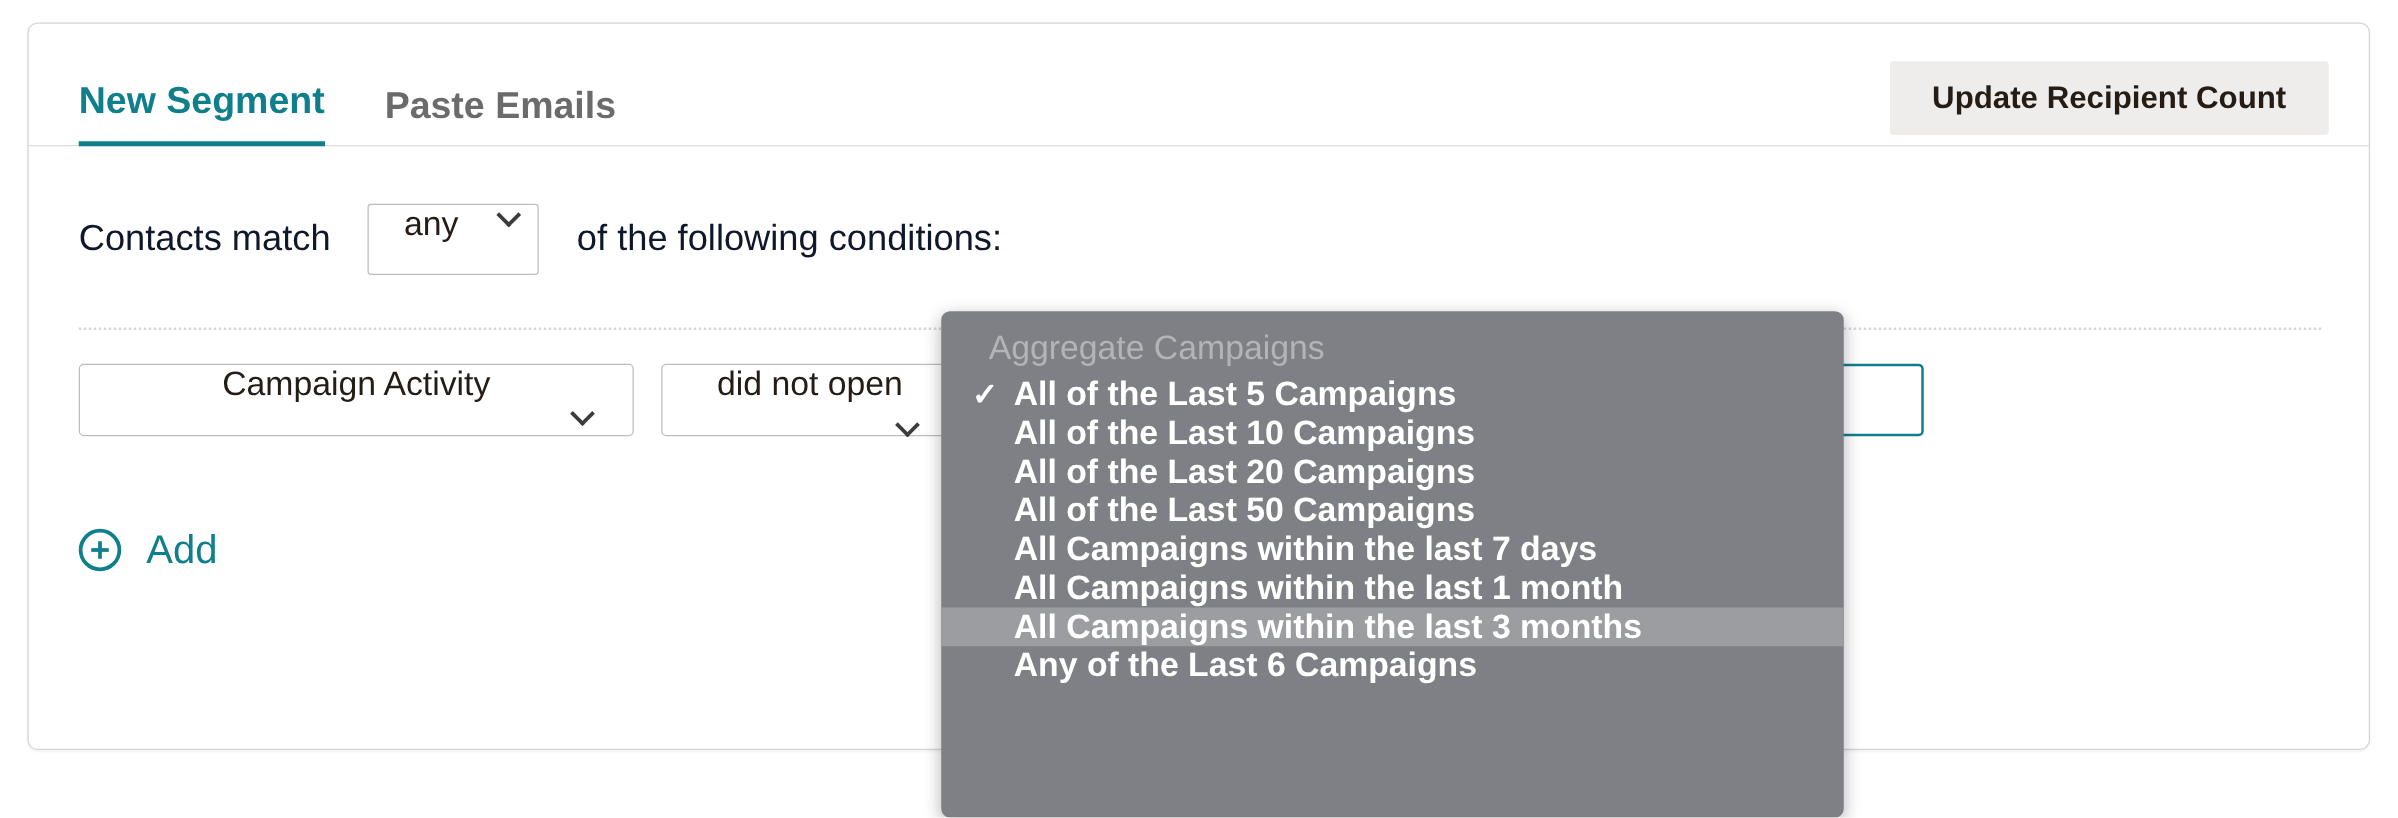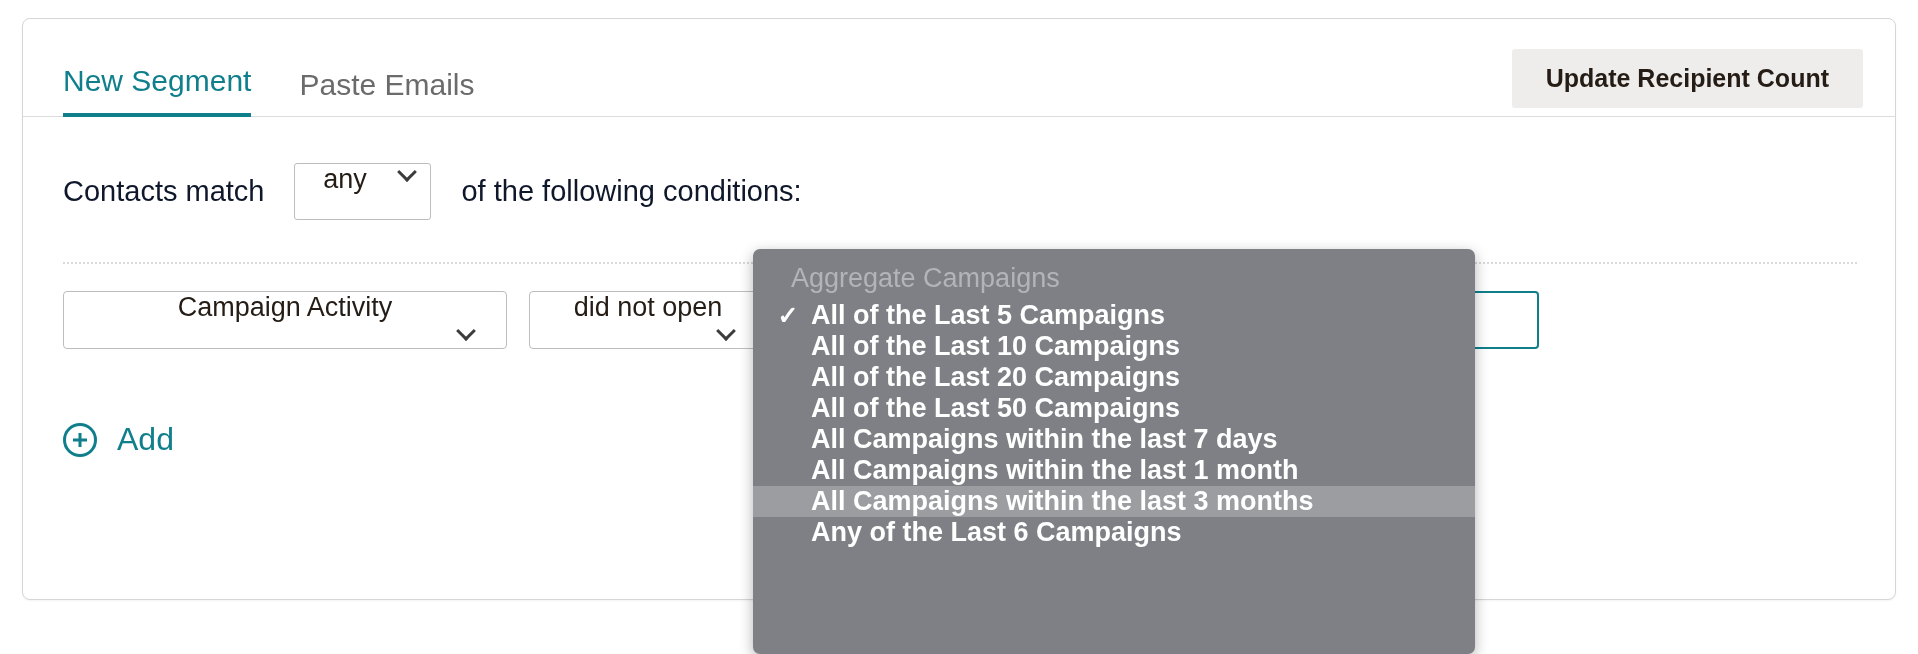--- a/index.html
+++ b/index.html
@@ -44,21 +44,21 @@
     top: 44px;
     display: flex;
     align-items: flex-end;
     gap: 48px;
   }
   .tab {
     font-size: 30px;
     line-height: 36px;
     padding-bottom: 14px;
     color: #6b6b6b;
-    font-weight: 400;
+    font-weight: 700;
     cursor: pointer;
     white-space: nowrap;
   }
   .tab.active {
     color: #107f8c;
     border-bottom: 4px solid #107f8c;
   }
   .update-btn {
     position: absolute;
     right: 32px;
@@ -154,21 +154,21 @@
     position: relative;
     flex-direction: column;
   }
   .sel .lbl {
     font-size: 27px;
     color: #241c15;
     white-space: nowrap;
   }
   .sel .caret { margin-left: auto; padding-left: 26px; }
   .sel-field  { width: 444px; }
-  .sel-op     { width: 238px; }
+  .sel-op     { width: 238px; justify-content: space-between; }
   .sel-value  {
     width: 750px;
     border: 2px solid #107f8c;
   }
 
   
   .add-row {
     position: absolute;
     left: 40px;
     top: 402px;

